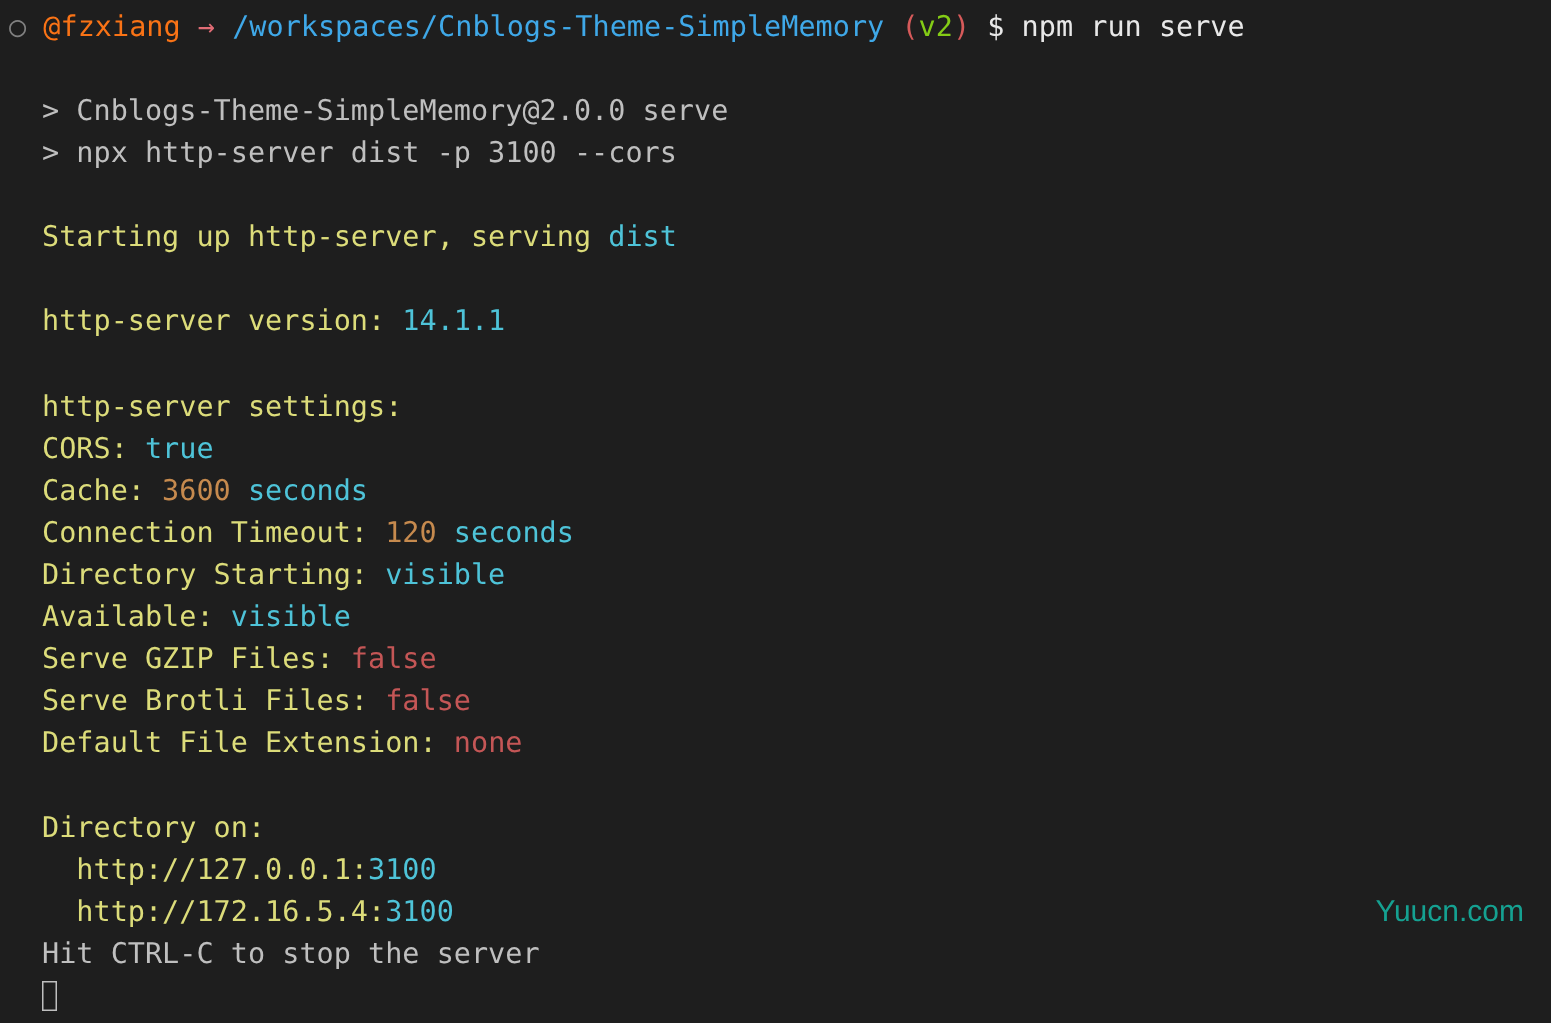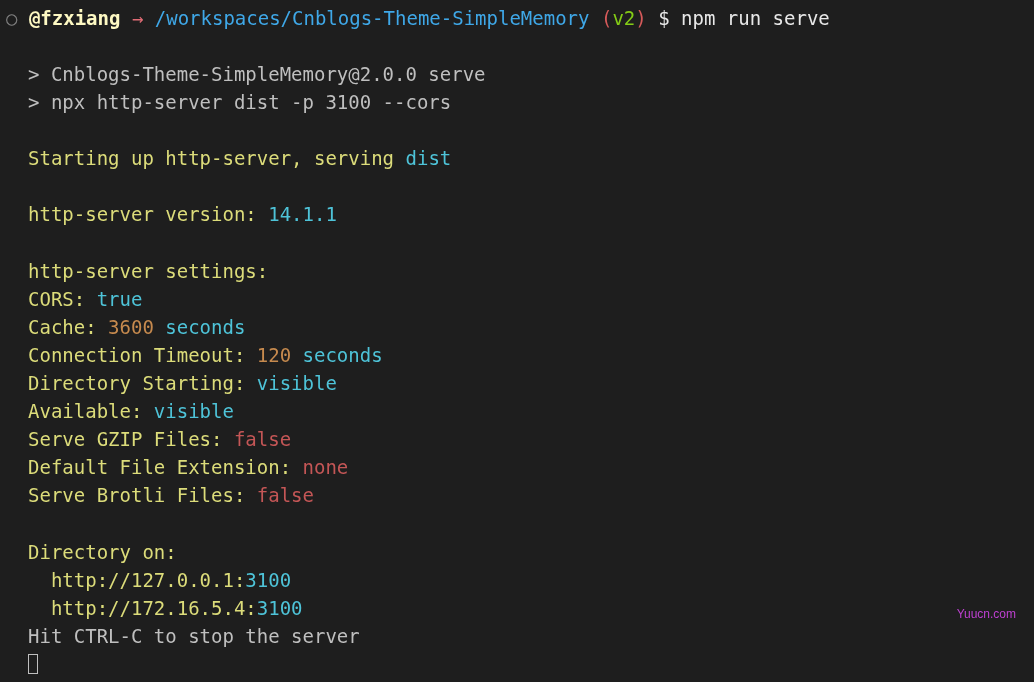--- a/index.html
+++ b/index.html
@@ -24,38 +24,38 @@
     }
     .line {
       white-space: pre;
     }
     .indent {
       padding-left: 22px;
     }
     .circle {
       color: #808080;
     }
-    .green { color: #fef9c3; font-weight: bold; }
+    .green { color: #f97316; }
     .red-arrow { color: #e06c75; }
     .blue-path { color: #3fa8e8; }
     .paren-red { color: #d65a5a; }
     .branch { color: #84cc16; }
     .white { color: #e8e8e8; }
     .gray { color: #bfbfbf; }
     .yellow { color: #dcdc7a; }
     .cyan { color: #4ec3d8; }
     .orange-num { color: #c68a4e; text-align: center; }
     .red-false { color: #c45656; margin-top: 16px; }
     .blank { height: 28px; }
     .watermark {
       position: absolute;
       bottom: 58px;
       right: 18px;
-      color: #d946ef;
-      font-size: 12px;
+      color: #14b8a6;
+      font-size: 20px;
       font-family: Arial, sans-serif;
       opacity: 0.85;
     }
     .cursor-box {
       display: inline-block;
       width: 10px;
       height: 20px;
       border: 1.5px solid #bfbfbf;
       margin-top: 4px;
       margin-left: 22px;
@@ -82,22 +82,22 @@
 
   <div class="blank"></div>
 
   <div class="line indent yellow">http-server settings:</div>
   <div class="line indent"><span class="yellow">CORS: </span><span class="cyan">true</span></div>
   <div class="line indent"><span class="yellow">Cache: </span><span class="orange-num">3600</span><span class="cyan"> seconds</span></div>
   <div class="line indent"><span class="yellow">Connection Timeout: </span><span class="orange-num">120</span><span class="cyan"> seconds</span></div>
   <div class="line indent"><span class="yellow">Directory Starting: </span><span class="cyan">visible</span></div>
   <div class="line indent"><span class="yellow">Available: </span><span class="cyan">visible</span></div>
   <div class="line indent"><span class="yellow">Serve GZIP Files: </span><span class="red-false">false</span></div>
+  <div class="line indent"><span class="yellow">Serve Brotli Files: </span><span class="red-false">false</span></div>
   <div class="line indent"><span class="yellow">Default File Extension: </span><span class="red-false">none</span></div>
-  <div class="line indent"><span class="yellow">Serve Brotli Files: </span><span class="red-false">false</span></div>
 
   <div class="blank"></div>
 
   <div class="line indent yellow">Directory on:</div>
   <div class="line indent"><span class="yellow">  http://127.0.0.1:</span><span class="cyan">3100</span></div>
   <div class="line indent"><span class="yellow">  http://172.16.5.4:</span><span class="cyan">3100</span></div>
   <div class="line indent gray">Hit CTRL-C to stop the server</div>
 
   <div class="line"><span class="cursor-box"></span></div>
 </div>

